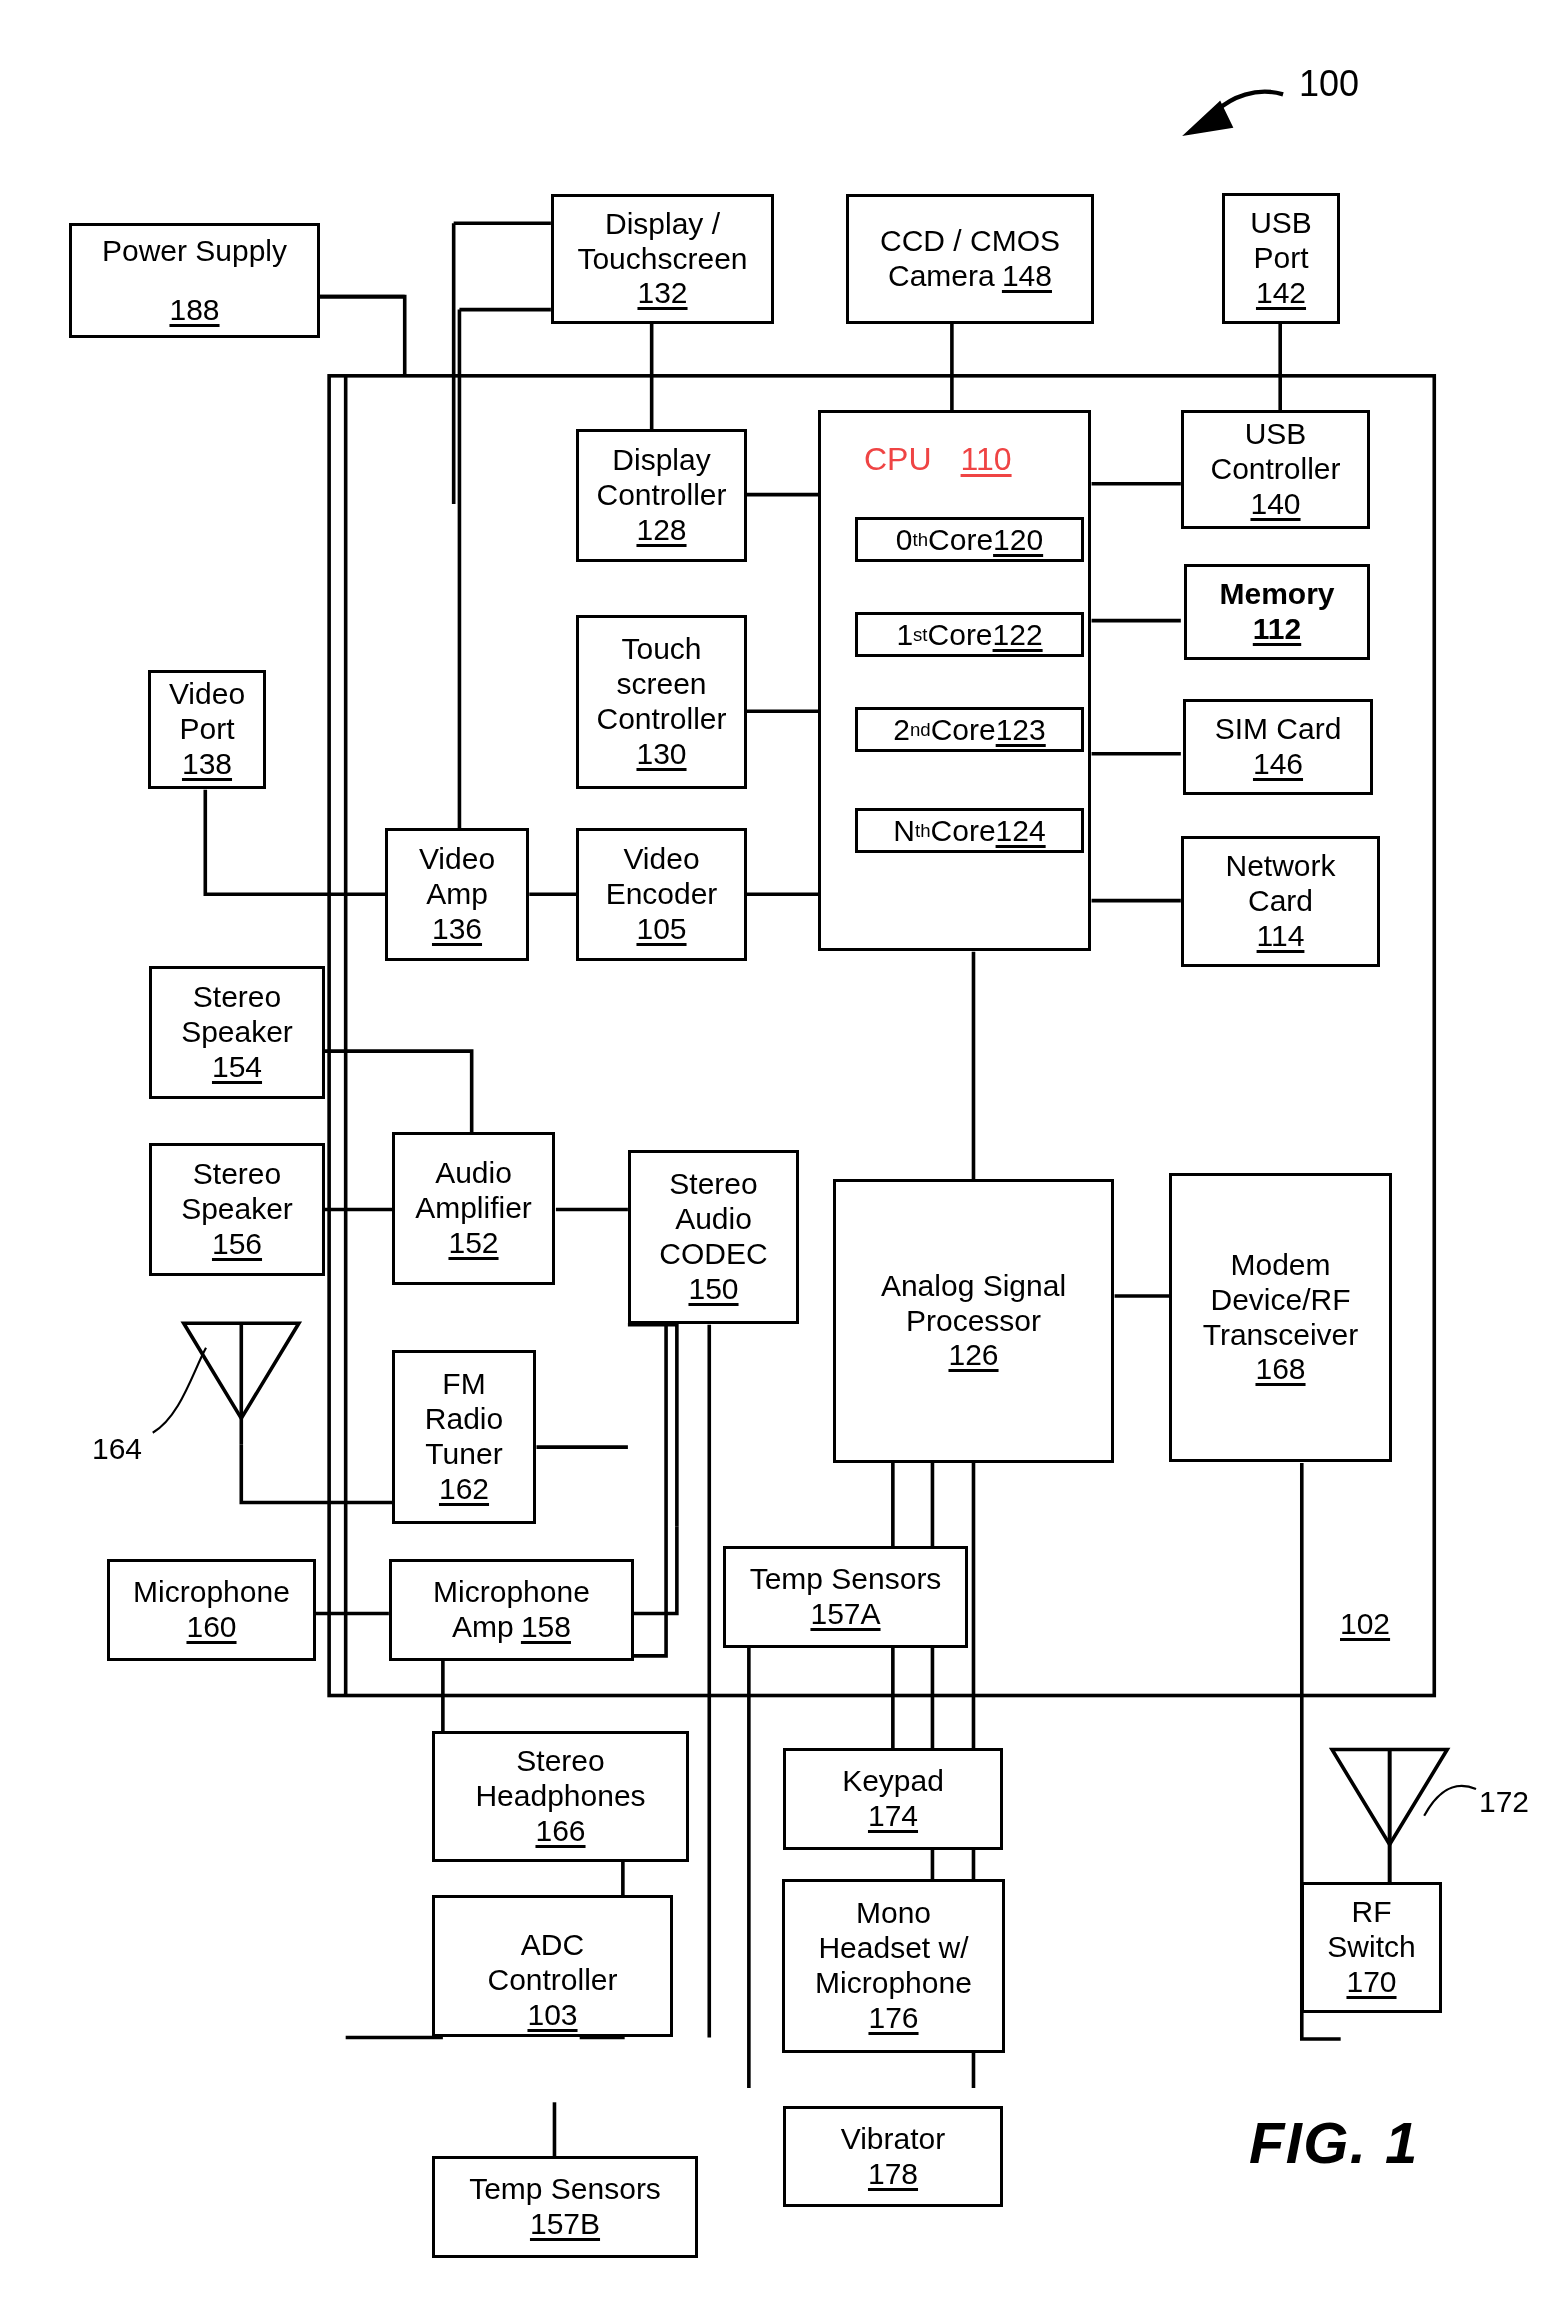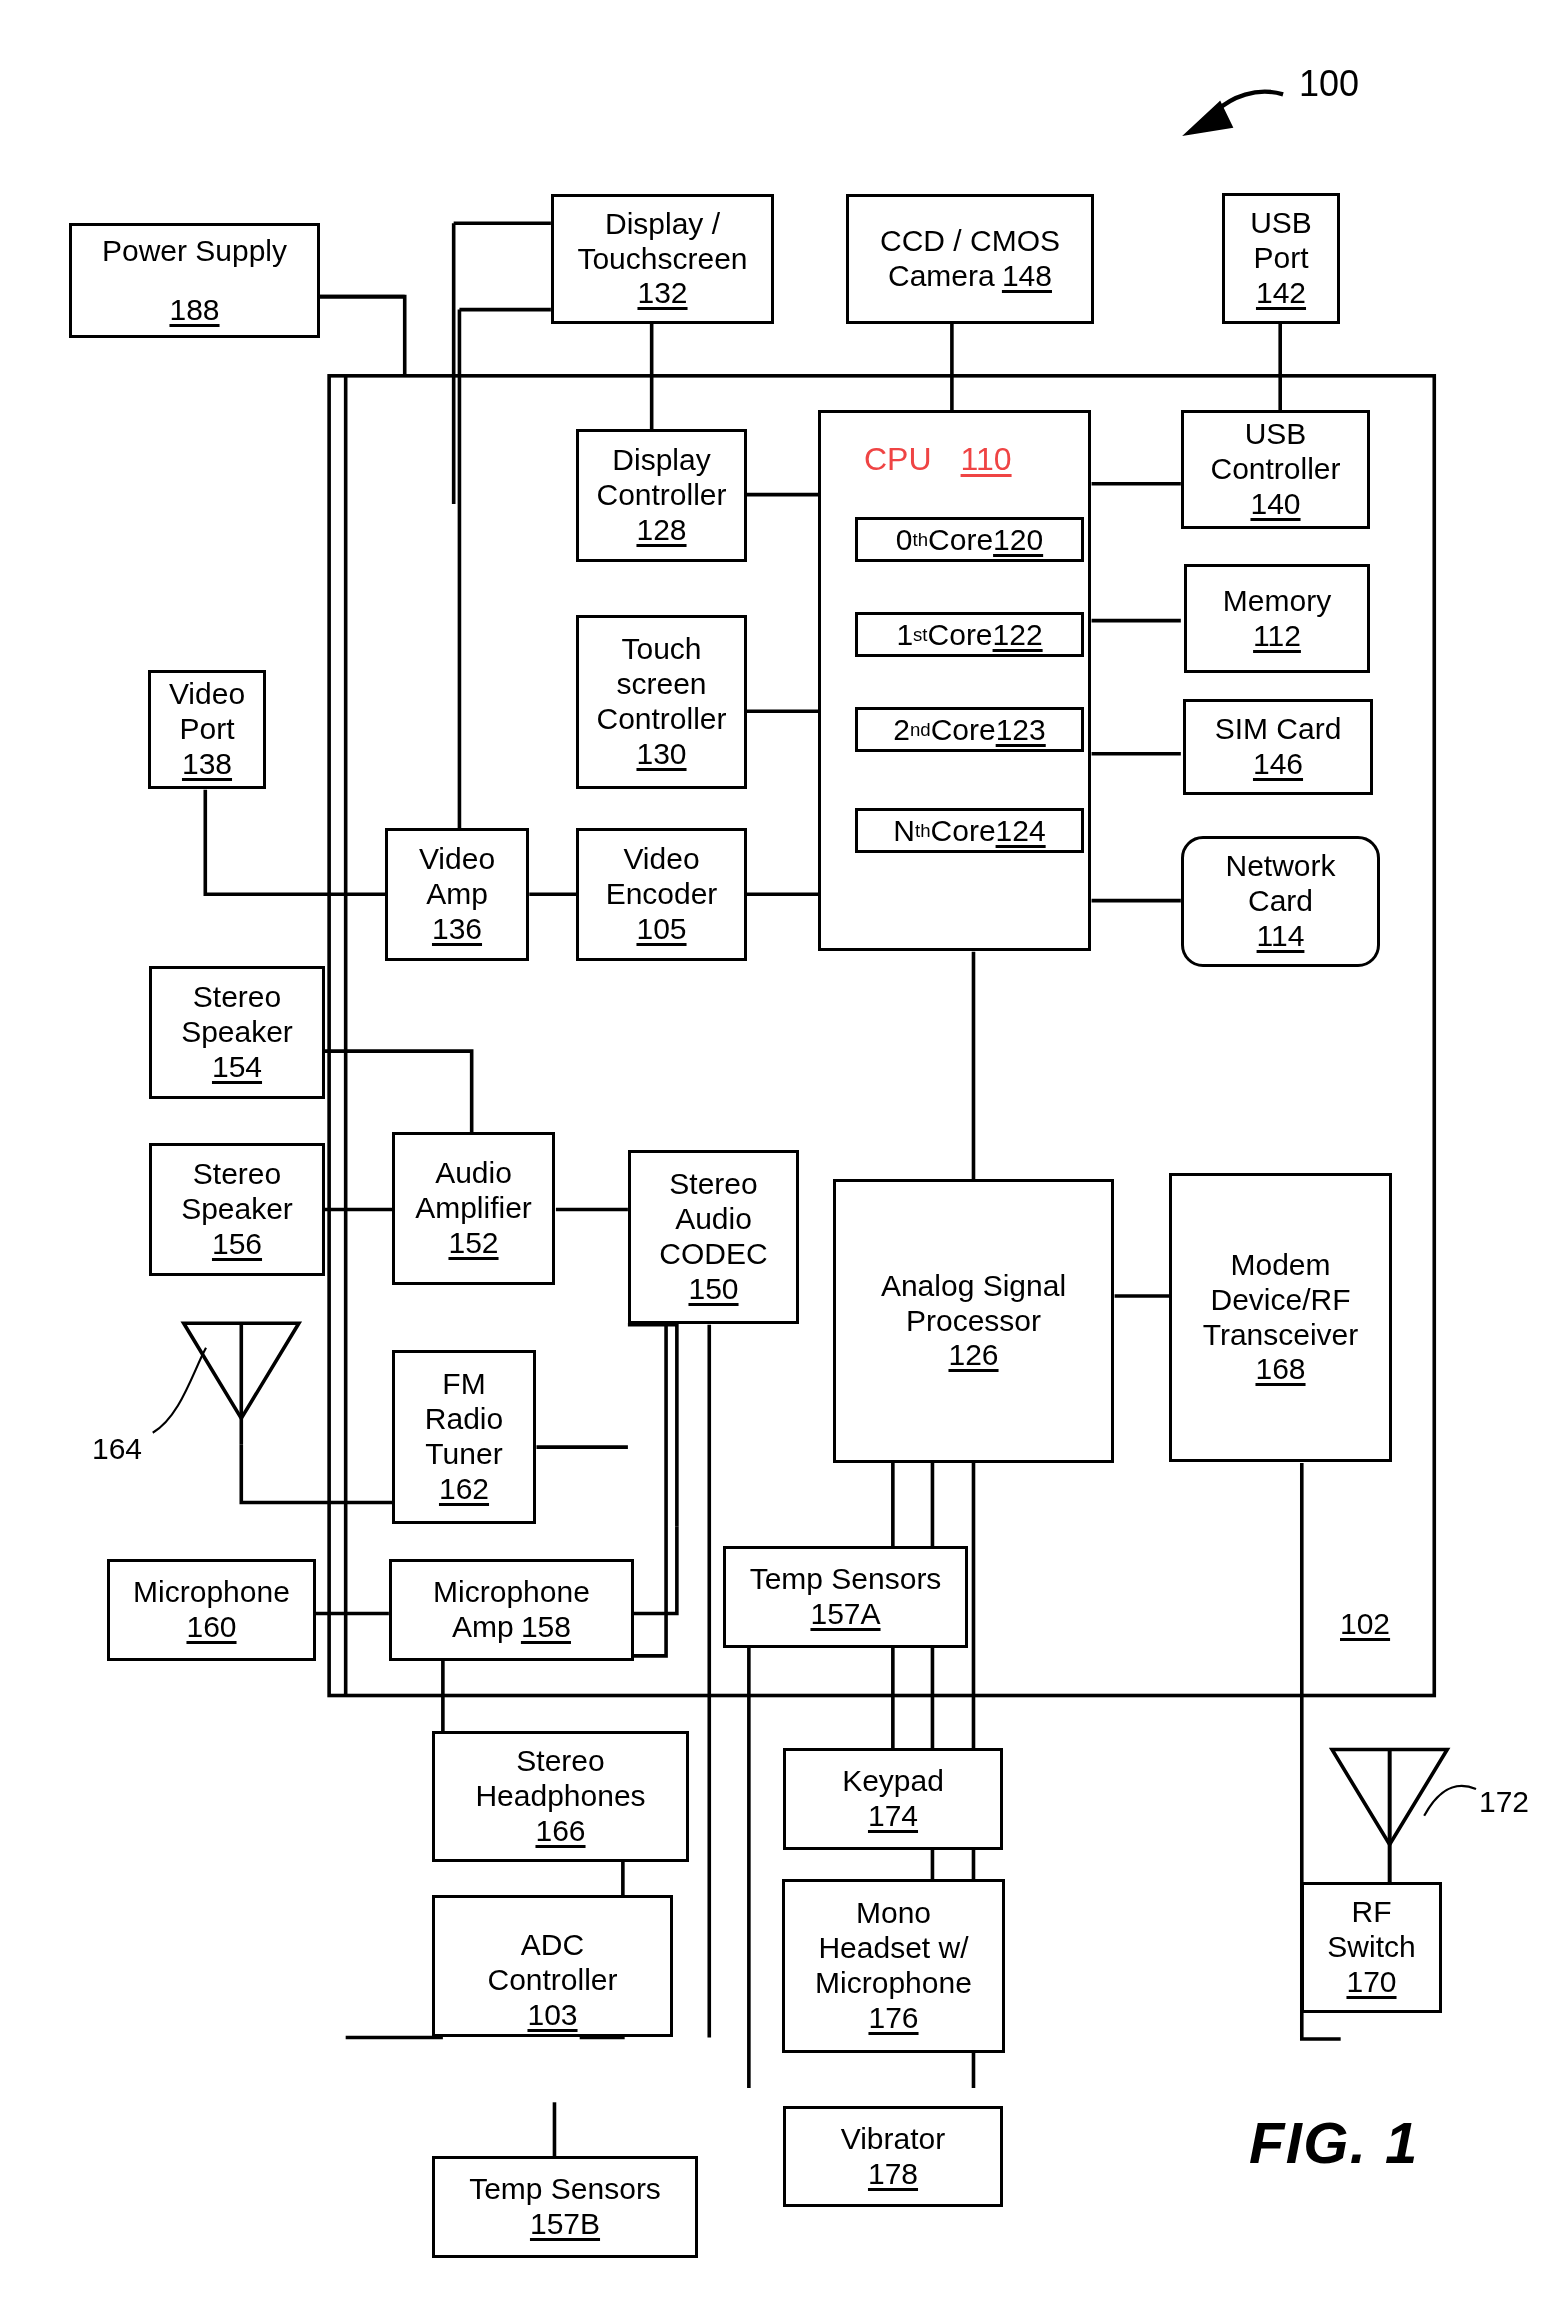--- a/index.html
+++ b/index.html
@@ -242,31 +242,31 @@
     <span class="ln">Controller</span>
     <span class="ln ref">128</span>
   </div>
 
   <div class="node" style="left:1181px; top:410px; width:189px; height:119px;">
     <span class="ln">USB</span>
     <span class="ln">Controller</span>
     <span class="ln ref">140</span>
   </div>
 
-  <div class="node" style="left:1184px; top:564px; width:186px; height:109px;">
+  <div class="node" style="left:1184px; top:564px; width:186px; height:96px;font-weight:bold;">
     <span class="ln">Memory</span>
     <span class="ln ref">112</span>
   </div>
 
   <div class="node" style="left:1183px; top:699px; width:190px; height:96px;">
     <span class="ln">SIM Card</span>
     <span class="ln ref">146</span>
   </div>
 
-  <div class="node" style="left:1181px; top:836px; width:199px; height:131px;border-radius:22px;">
+  <div class="node" style="left:1181px; top:836px; width:199px; height:131px;">
     <span class="ln">Network</span>
     <span class="ln">Card</span>
     <span class="ln ref">114</span>
   </div>
 
   <div class="node" style="left:576px; top:615px; width:171px; height:174px;">
     <span class="ln">Touch</span>
     <span class="ln">screen</span>
     <span class="ln">Controller</span>
     <span class="ln ref">130</span>

